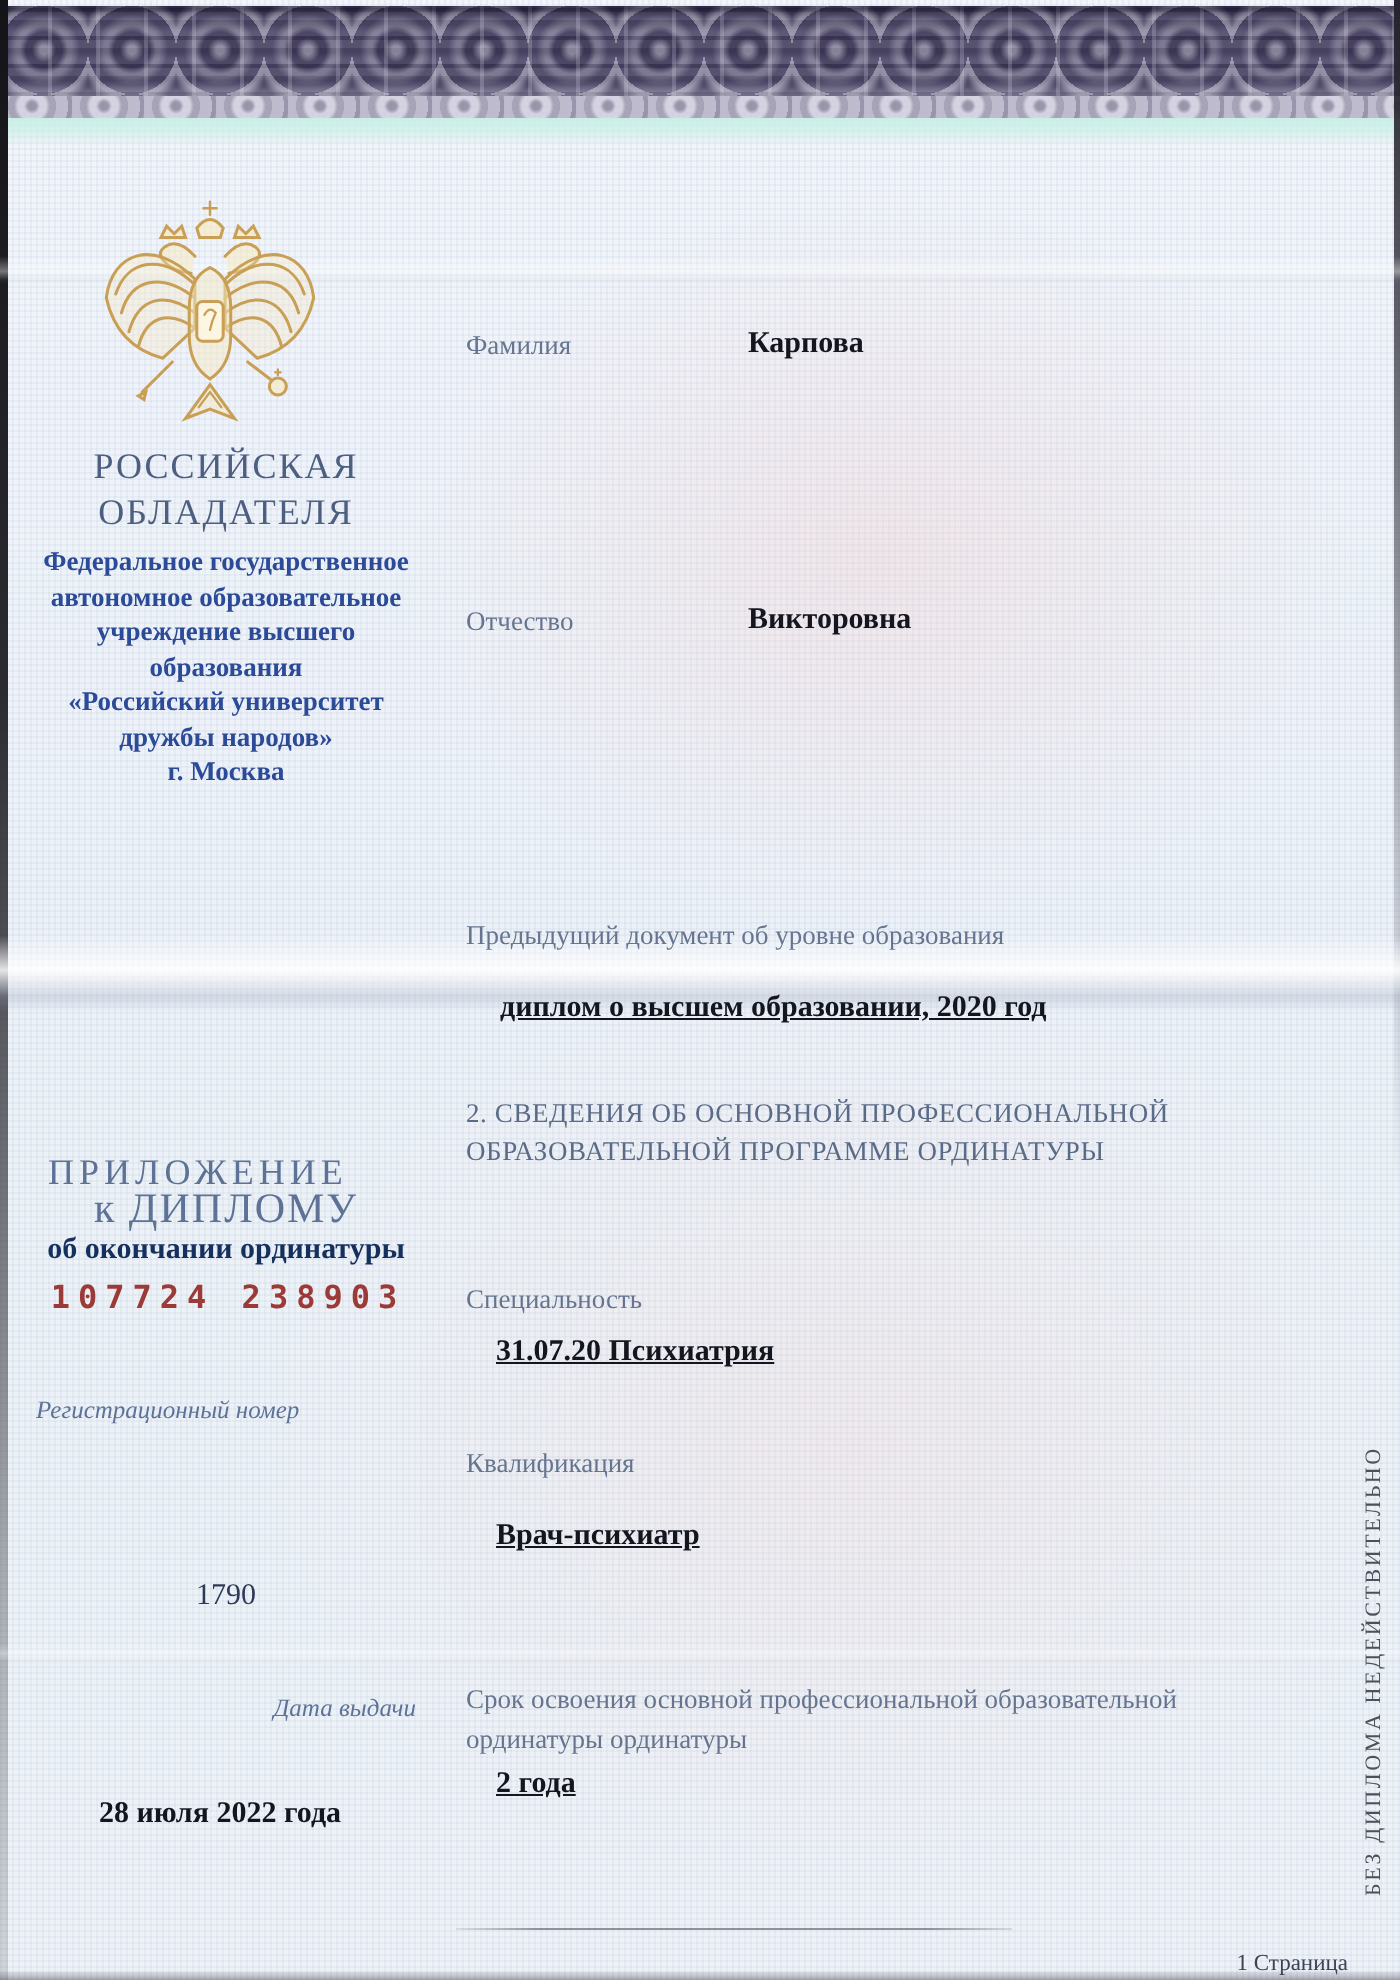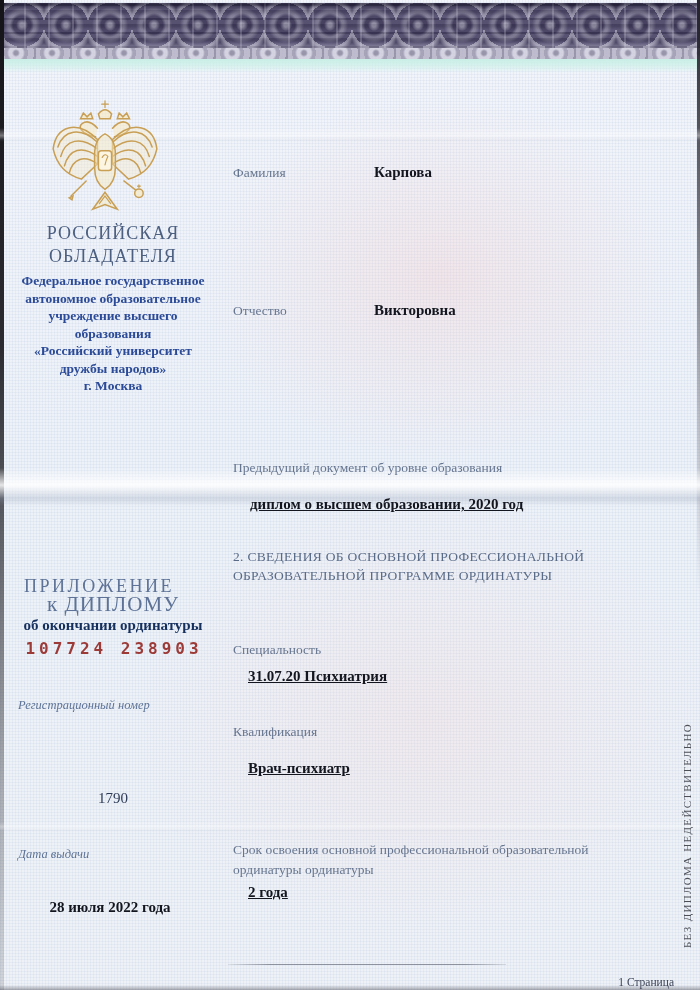--- a/index.html
+++ b/index.html
@@ -54,21 +54,21 @@
     font-size:21px;letter-spacing:1px;color:#5d7296;}
   .suppl3{position:absolute;left:18px;top:617px;width:190px;text-align:center;
     font-size:15px;font-weight:bold;color:#16305e;}
   .serial{position:absolute;left:14px;top:639px;width:200px;text-align:center;
     font-family:"DejaVu Sans Mono",monospace;font-size:16px;font-weight:bold;
     letter-spacing:4px;color:#9c3a38;}
   .reg-label{position:absolute;left:18px;top:698px;width:190px;
     font-style:italic;font-size:12.5px;color:#5d7296;}
   .reg-num{position:absolute;left:18px;top:742px;width:190px;text-align:center;
     font-size:15px;color:#2e3b57;margin-top:48px;}
-  .issue-label{position:absolute;left:18px;top:847px;width:190px;text-align:left;
+  .issue-label{position:absolute;left:18px;top:847px;width:190px;text-align:right;
     font-style:italic;font-size:12.5px;color:#5d7296;}
   .issue-date{position:absolute;left:10px;top:899px;width:200px;text-align:center;
     font-size:15px;font-weight:bold;color:#13161f;}
   
   .sec-title{position:absolute;left:233px;font-size:13.5px;color:#5a6b88;
     letter-spacing:0.3px;line-height:1.4;width:430px;}
   .frow{position:absolute;left:233px;width:420px;height:22px;}
   .flabel{position:absolute;left:0;top:0;font-size:13.5px;color:#66758f;text-align:center;}
   .fvalue{position:absolute;left:125px;top:-1px;font-size:15px;font-weight:bold;color:#13161f;margin-left:16px;}
   .plain-label{position:absolute;left:233px;font-size:13.5px;color:#66758f;width:440px;line-height:1.45;}

